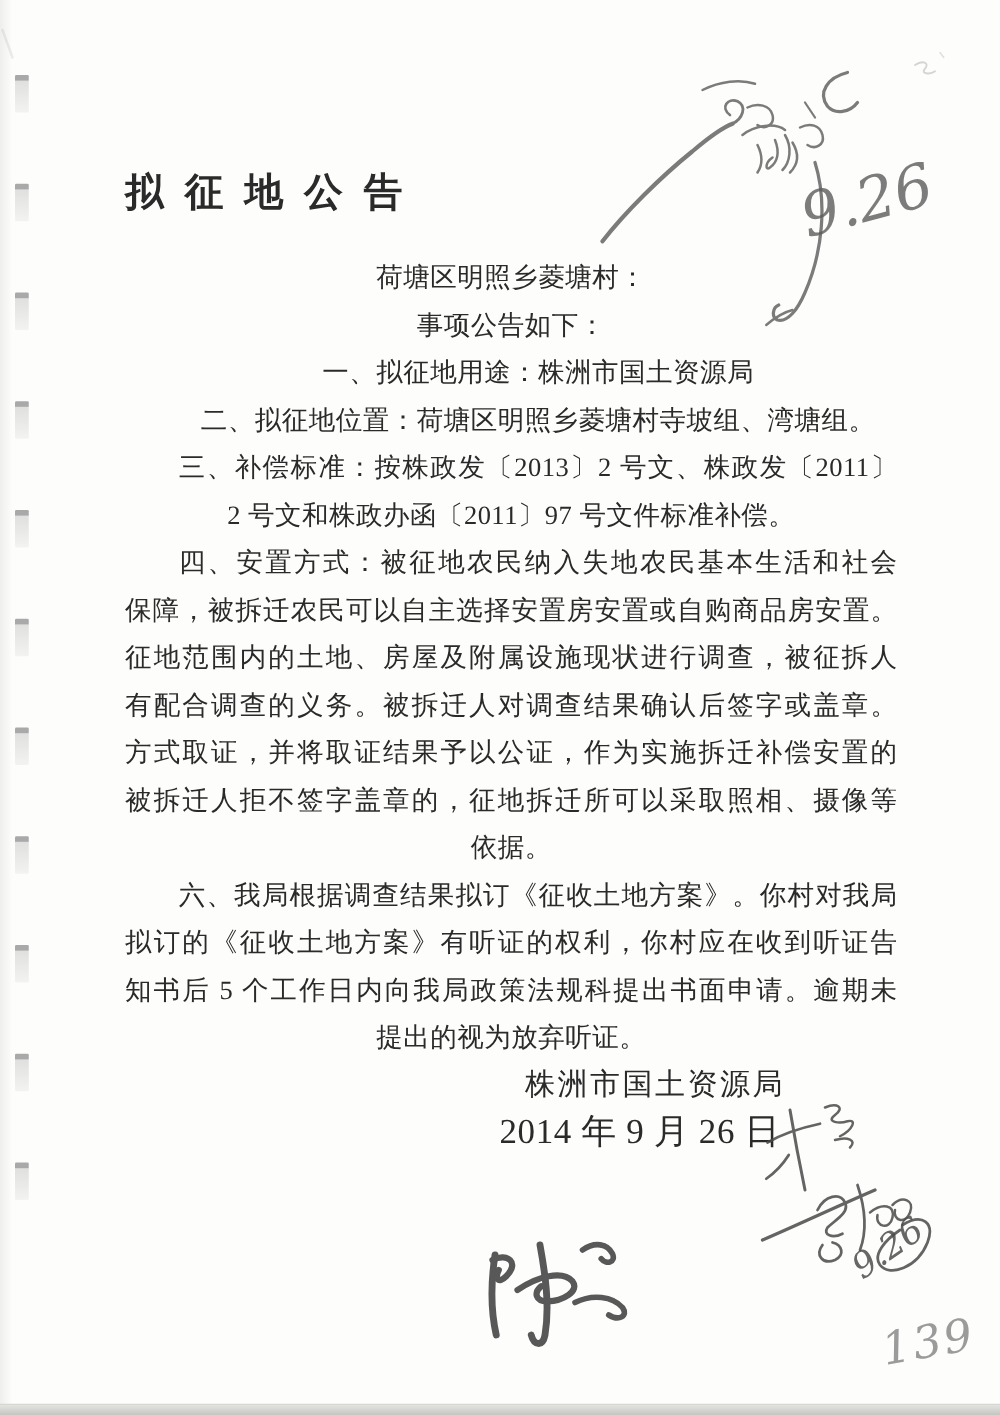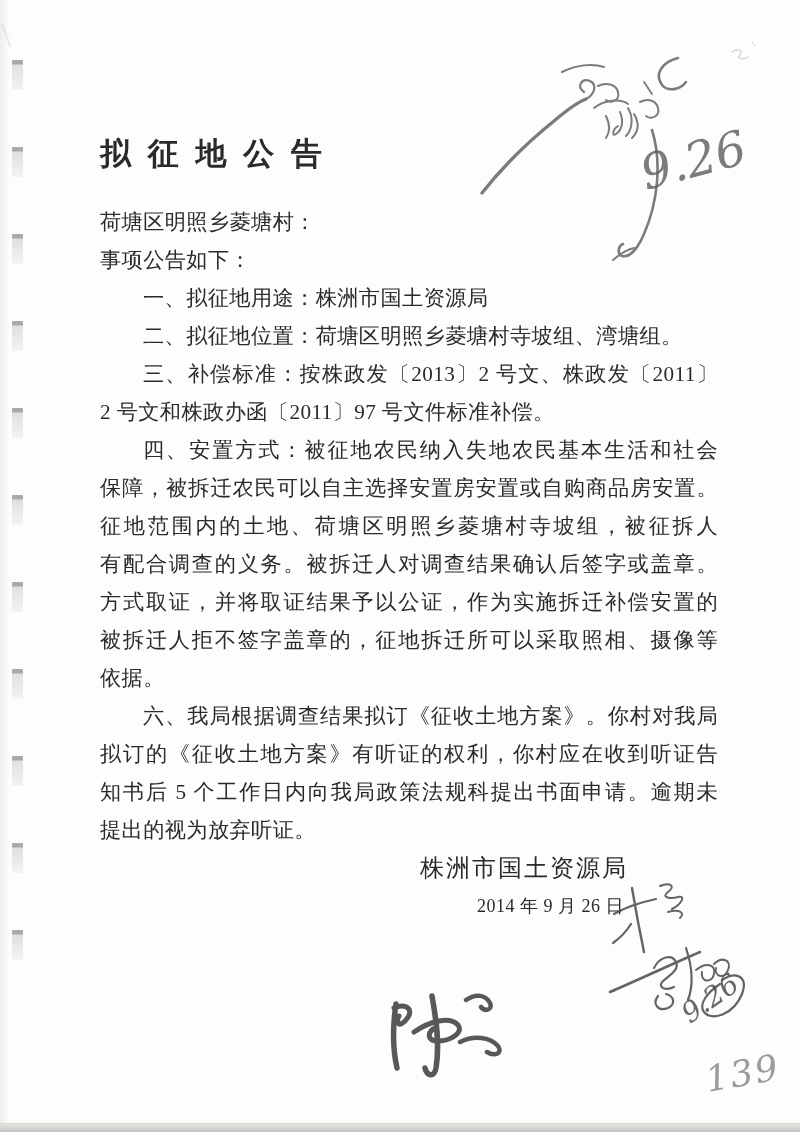--- a/index.html
+++ b/index.html
@@ -23,33 +23,33 @@
     background:linear-gradient(to bottom,#a9a9a9 0,#a9a9a9 4px,#e0e0df 5px,#f3f3f1 100%);
   }
   .doc-title{
     position:absolute;top:132px;left:100px;width:600px;height:44px;
     line-height:44px;text-align:left;font-size:31px;font-weight:bold;
     word-spacing:7px;letter-spacing:1px;white-space:nowrap;
   }
   .body-block{position:absolute;top:203px;left:100px;width:618px;}
   .line{
     height:38px;line-height:38px;font-size:21.2px;letter-spacing:.4px;
-    white-space:nowrap;text-align:left;
+    white-space:nowrap;text-align:center;
   }
   .line.indent{padding-left:43px;}
   .line.justify{
     white-space:normal;text-align:justify;text-align-last:justify;
     text-justify:inter-character;
   }
   .sig-name{
     height:38px;line-height:38px;font-size:24px;letter-spacing:2px;
     text-align:right;padding-right:90px;white-space:nowrap;
   }
   .sig-date{
-    height:38px;line-height:38px;font-size:18px;letter-spacing:.5px;
+    height:38px;line-height:38px;font-size:28px;letter-spacing:.5px;
     text-align:right;padding-right:94px;white-space:nowrap;
   }
   svg{position:absolute;overflow:visible;pointer-events:none;}
   svg path{fill:none;stroke-linecap:round;stroke-linejoin:round;}
   .ink-text{
     font-family:"DejaVu Serif","Liberation Serif",serif;font-style:italic;
   }
 </style>
 </head>
 <body>
@@ -73,21 +73,21 @@
   <div class="body-block">
     <div id="body-lines">
         <div class="line">荷塘区明照乡菱塘村：</div>
         <div class="line">事项公告如下：</div>
         <div class="line indent">一、拟征地用途：株洲市国土资源局</div>
         <div class="line indent">二、拟征地位置：荷塘区明照乡菱塘村寺坡组、湾塘组。</div>
         <div class="line indent justify">三、补偿标准：按株政发〔2013〕2 号文、株政发〔2011〕</div>
         <div class="line">2 号文和株政办函〔2011〕97 号文件标准补偿。</div>
         <div class="line indent justify">四、安置方式：被征地农民纳入失地农民基本生活和社会</div>
         <div class="line justify">保障，被拆迁农民可以自主选择安置房安置或自购商品房安置。</div>
-        <div class="line justify">征地范围内的土地、荷塘区明照乡菱塘村寺坡组，被征拆人</div>
+        <div class="line justify">征地范围内的土地、房屋及附属设施现状进行调查，被征拆人</div>
         <div class="line justify">有配合调查的义务。被拆迁人对调查结果确认后签字或盖章。</div>
         <div class="line justify">方式取证，并将取证结果予以公证，作为实施拆迁补偿安置的</div>
         <div class="line justify">被拆迁人拒不签字盖章的，征地拆迁所可以采取照相、摄像等</div>
         <div class="line">依据。</div>
         <div class="line indent justify">六、我局根据调查结果拟订《征收土地方案》。你村对我局</div>
         <div class="line justify">拟订的《征收土地方案》有听证的权利，你村应在收到听证告</div>
         <div class="line justify">知书后 5 个工作日内向我局政策法规科提出书面申请。逾期未</div>
         <div class="line">提出的视为放弃听证。</div>
       </div>
     <div class="sig-name">株洲市国土资源局</div>

